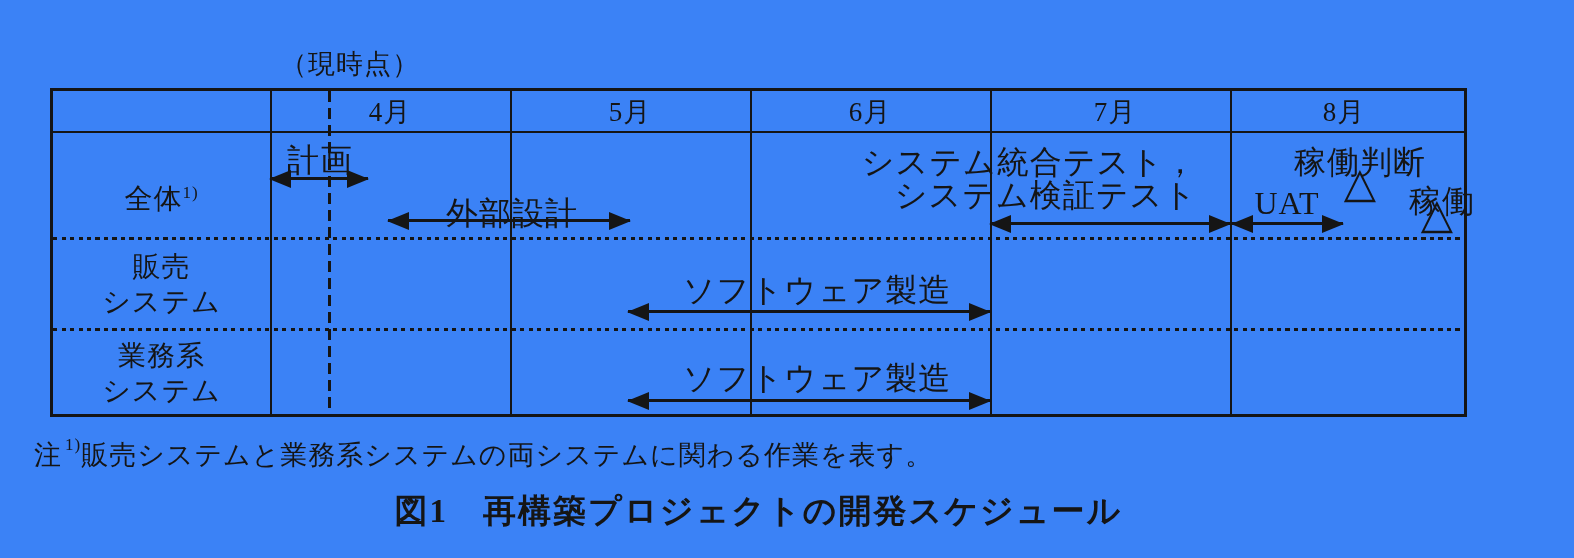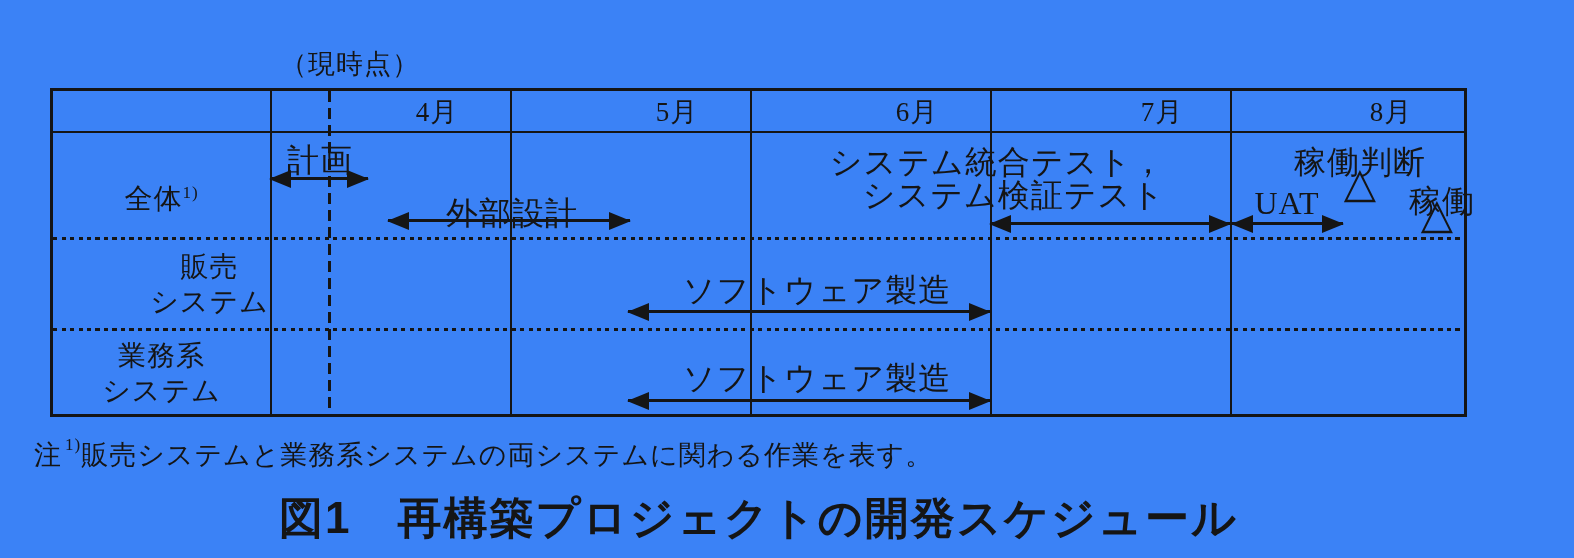--- a/index.html
+++ b/index.html
@@ -20,21 +20,21 @@
   .hdotted{
     position:absolute;left:0;right:0;height:3px;
     background:repeating-linear-gradient(to right,#151515 0 4px,transparent 4px 8.5px);
   }
   .vdashed{
     position:absolute;top:0;bottom:0;width:3px;
     background:repeating-linear-gradient(to bottom,#151515 0 11px,transparent 11px 17px);
   }
   .month{
     position:absolute;top:0;height:40px;line-height:42px;
-    font-size:27px;text-align:center;letter-spacing:1px;padding-left:47px;
+    font-size:27px;text-align:center;letter-spacing:1px;
   }
   .rowlabel{
     position:absolute;left:0;width:217px;text-align:center;
     font-size:28px;letter-spacing:1px;line-height:35px;
   }
   .rowlabel sup,.notehead sup{font-size:17px;}
   .task{position:absolute;font-size:32px;letter-spacing:1px;white-space:nowrap;}
   
   .harrow{position:absolute;height:3px;background:#151515;}
   .harrow::before,.harrow::after{
@@ -49,22 +49,22 @@
   }
   .curtime{font-size:27px;letter-spacing:1px;}
   .note{
     left:34px;top:437px;display:flex;align-items:flex-start;
     font-size:27px;letter-spacing:1px;white-space:nowrap;
   }
   .notehead{}
   .notehead sup{position:relative;top:-4px;margin-left:3px;}
   .caption{
     left:50px;top:489px;width:1417px;text-align:center;
-    font-family:Liberation Sans, sans-serif;font-weight:bold;
-    font-size:44px;letter-spacing:2px;white-space:nowrap;
+    font-family:Liberation Serif, serif;font-weight:bold;
+    font-size:33px;letter-spacing:2px;white-space:nowrap;
   }
 </style>
 </head>
 <body>
 
 <div class="page">
 
   <div class="abs center curtime" style="left:250px;top:46px;width:200px;">（現時点）</div>
 
   <div class="abs frame">
@@ -84,36 +84,36 @@
 
     <div class="month" style="left:217px;width:240px;">4月</div>
     <div class="month" style="left:457px;width:240px;">5月</div>
     <div class="month" style="left:697px;width:240px;">6月</div>
     <div class="month" style="left:942px;width:240px;">7月</div>
     <div class="month" style="left:1177px;width:228px;">8月</div>
 
     <div class="rowlabel" style="top:84px;">
       <span>全体</span><sup>1)</sup>
     </div>
-    <div class="rowlabel" style="top:158px;margin-left:48px;">
+    <div class="rowlabel" style="top:158px;">
       <div>販売</div>
       <div>システム</div>
     </div>
     <div class="rowlabel" style="top:247px;">
       <div>業務系</div>
       <div>システム</div>
     </div>
 
     <div class="task center" style="left:227px;top:48px;width:80px;">計画</div>
     <div class="harrow" style="left:217px;top:86px;width:98px;"></div>
 
     <div class="task center" style="left:359px;top:101px;width:200px;">外部設計</div>
     <div class="harrow" style="left:335px;top:128px;width:242px;"></div>
 
-    <div class="task" style="left:712px;top:55px;width:400px;text-align:right;line-height:33px;">
+    <div class="task" style="left:744px;top:55px;width:400px;text-align:right;line-height:33px;">
       <div>システム統合テスト，</div>
       <div>システム検証テスト</div>
     </div>
     <div class="harrow" style="left:937px;top:131px;width:240px;"></div>
 
     <div class="task center" style="left:1184px;top:94px;width:100px;">UAT</div>
     <div class="harrow" style="left:1179px;top:131px;width:111px;"></div>
 
     <div class="task center" style="left:1237px;top:50px;width:140px;">稼働判断</div>
     <div class="tri" style="left:1287px;top:71px;">△</div>

